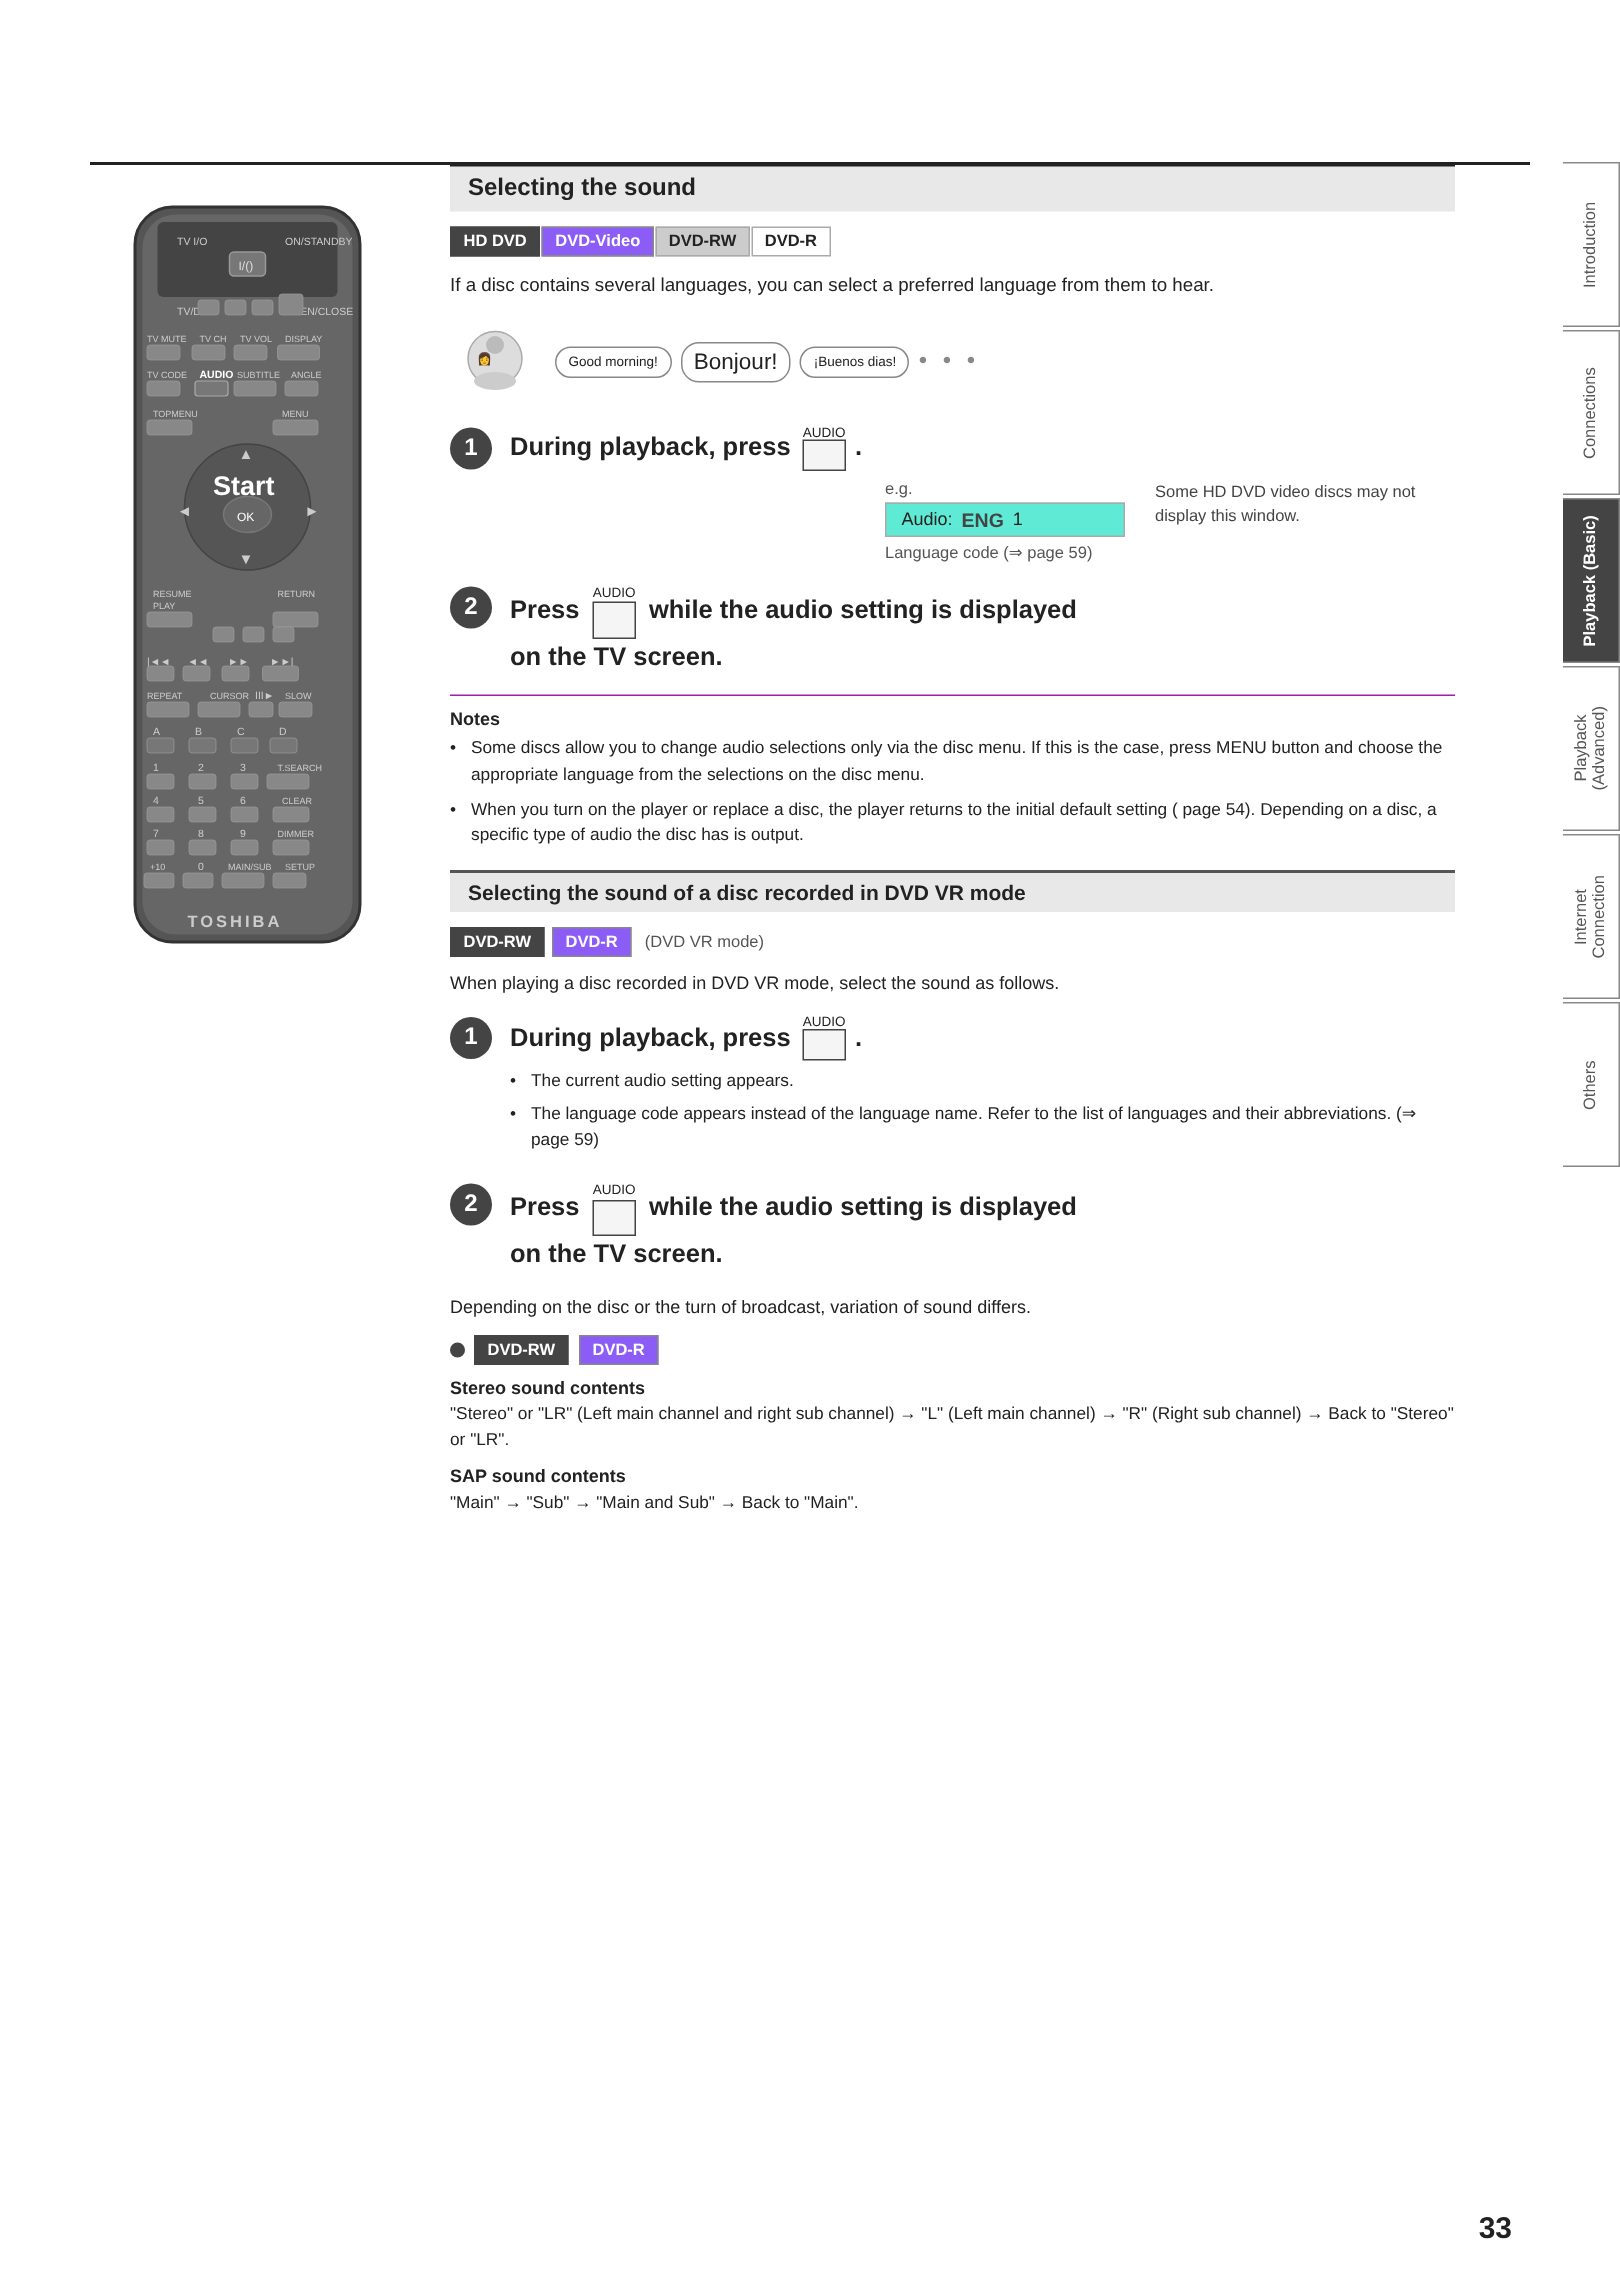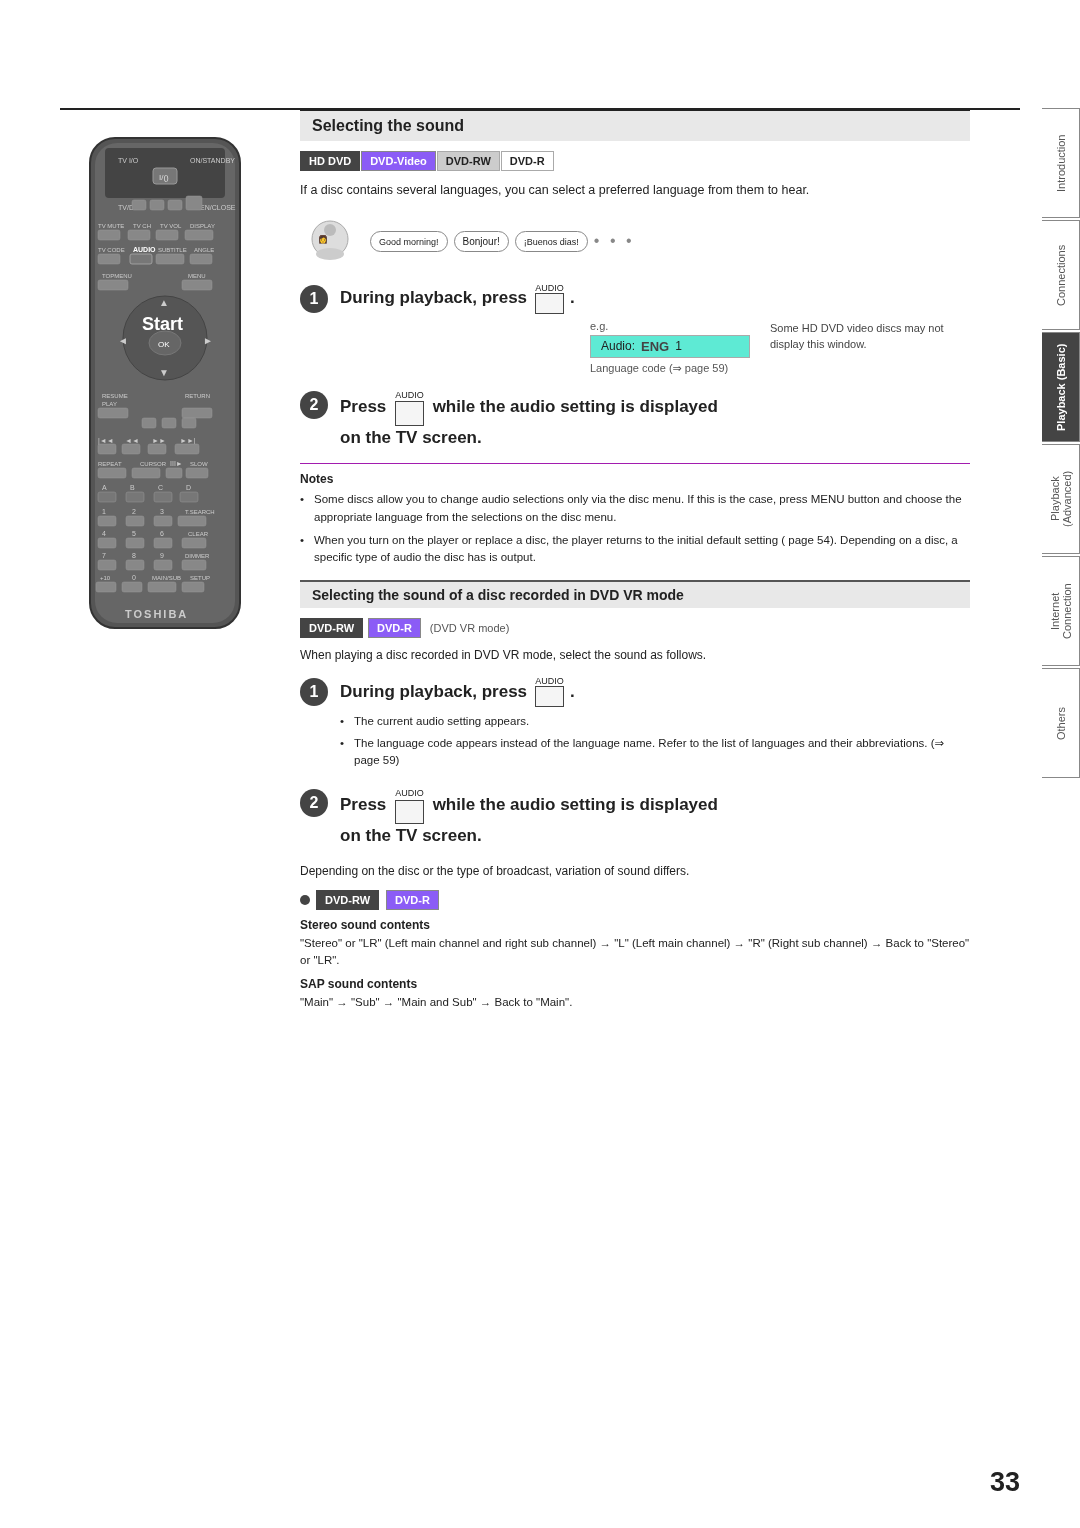--- a/index.html
+++ b/index.html
@@ -362,22 +362,22 @@
     }
     .sound-content-text {
       font-size: 11.5px;
       line-height: 1.5;
     }
 
     
     .page-number {
       position: absolute;
       bottom: 30px;
-      right: 60px;
-      font-size: 27px;
+      right: 72px;
+      font-size: 20px;
       font-weight: bold;
       color: #222;
     }
 
     
     .remote-svg-container {
       width: 200px;
       margin: 0 auto;
     }
 
@@ -555,21 +555,21 @@
         <ellipse cx="30" cy="40" rx="14" ry="6" fill="#ccc"></ellipse>
         <circle cx="30" cy="16" r="6" fill="#bbb"></circle>
         <text x="18" y="28" font-size="8" fill="#555">👩</text>
       </svg>
       <div class="speech-bubbles">
         <div class="bubble">
           <span style="font-size:9px;">Good
 morning!</span>
         </div>
         <div class="bubble">
-          <span style="font-size:10px;">Bonjour!</span>
+          <span style="font-size:15px;">Bonjour!</span>
         </div>
         <div class="bubble">
           <span style="font-size:9px;">¡Buenos
 dias!</span>
         </div>
         <span class="dots">• • •</span>
       </div>
     </div>
 
     <div class="step-box">
@@ -655,21 +655,21 @@
           <span class="audio-button" style="display:inline-flex; vertical-align:middle; margin: 0 4px;">
             <span class="audio-label-small">AUDIO</span>
             <span class="audio-key">&nbsp;&nbsp;&nbsp;</span>
           </span>
           <span>while the audio setting is displayed</span><br>
           <span>on the TV screen.</span>
         </div>
       </div>
     </div>
 
-    <p class="depending-text">Depending on the disc or the type of broadcast, variation of sound differs.</p>
+    <p class="depending-text">Depending on the disc or the turn of broadcast, variation of sound differs.</p>
 
     <div class="disc-bullet-row">
       <span class="bullet-circle"></span>
       <span class="disc-badge dark">DVD-RW</span>
       <span class="disc-badge medium">DVD-R</span>
     </div>
 
     <div class="sound-content-block">
       <div class="sound-content-title">Stereo sound contents</div>
       <div class="sound-content-text">"Stereo" or "LR" (Left main channel and right sub channel) → "L" (Left main channel) → "R" (Right sub channel) → Back to "Stereo" or "LR".</div>

